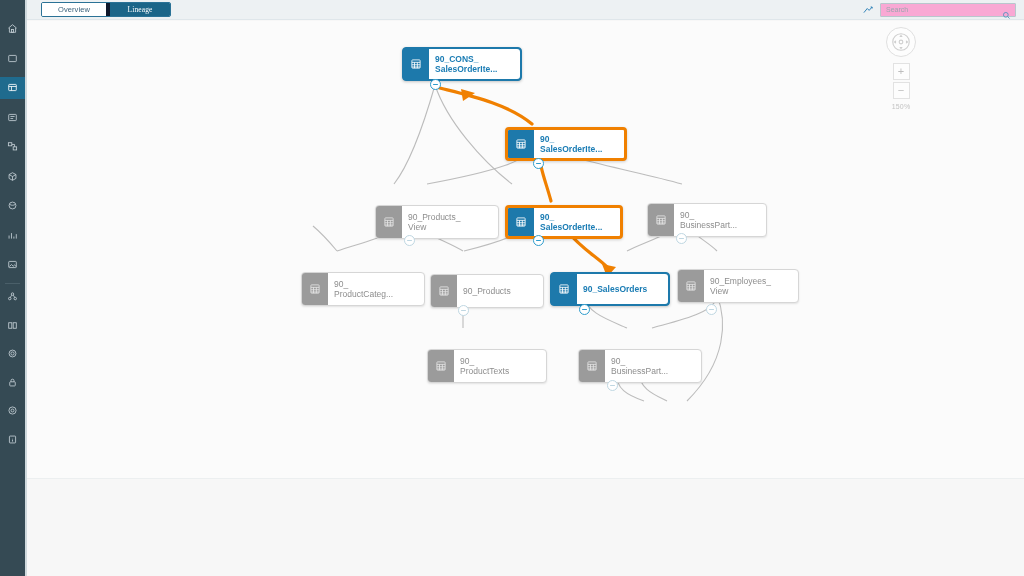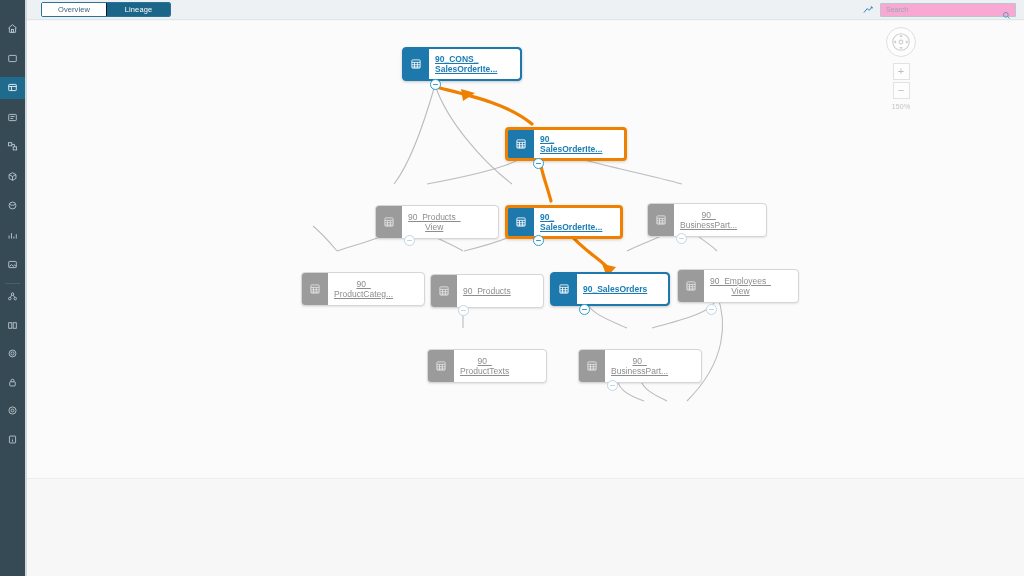--- a/index.html
+++ b/index.html
@@ -54,21 +54,21 @@
     height: 15px;
   }
   .tab {
     width: 64px; height: 13px;
     font-size: 7.5px; line-height: 13px;
     text-align: center;
     background: #ffffff; color: #38607a;
     letter-spacing: .1px;
   }
   .tab.active { background: #1b6588; color: #ffffff; }
-  .tab + .tab { border-left: 1px solid #0f172a; }
+  .tab + .tab { border-left: 4px solid #0f172a; font-family: Liberation Serif, serif; }
 
   #topbar-right {
     position: absolute; right: 8px; top: 2.5px;
     display: flex; align-items: center; gap: 6px;
   }
   #lineage-mini-icon { color: #2d82b8; display: flex; align-items: center; }
   #search-wrap {
     position: relative;
     width: 136px; height: 14px;
     background: #f9a8d4;
@@ -116,30 +116,29 @@
     flex: 0 0 26px;
   }
   .node .node-label {
     flex: 1 1 auto;
     display: flex; align-items: center;
     padding: 0 5px 0 6px;
     font-size: 8.5px;
     line-height: 10.5px;
     white-space: pre-line;
     overflow: hidden;
-    text-decoration: underline;
   }
 
   
   .node.dim {
     border: 1px solid #d6d6d6;
     box-shadow: 0 1px 2px rgba(0,0,0,.10);
   }
   .node.dim .node-icon { background: #9b9b9b; color: #e6e6e6; }
-  .node.dim .node-label { color: #8d8d8d; text-align: center; }
+  .node.dim .node-label { color: #8d8d8d; }
 
   
   .node.selected {
     border: 1px solid #1d79ab;
     background: #1d79ab;
     box-shadow: 0 1px 3px rgba(0,0,0,.22);
   }
   .node.selected .node-icon { background: #1d79ab; color: #ffffff; }
   .node.selected .node-label {
     background: #ffffff; color: #1a7cb4; font-weight: bold;

